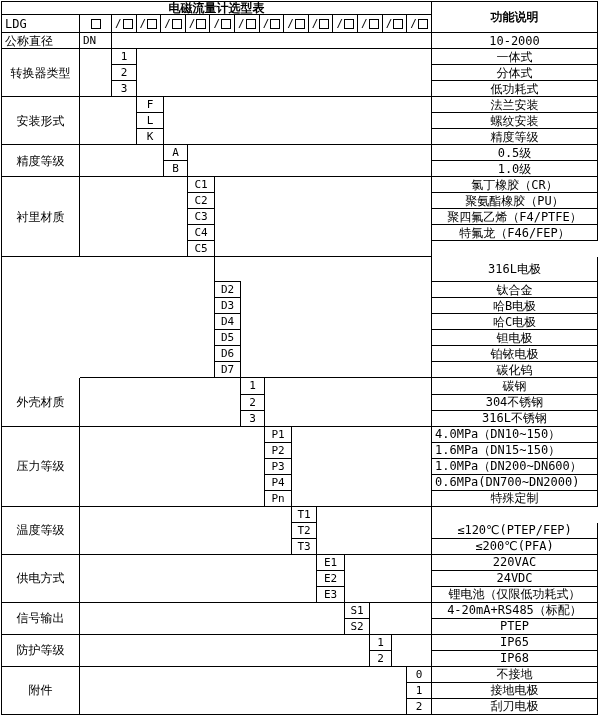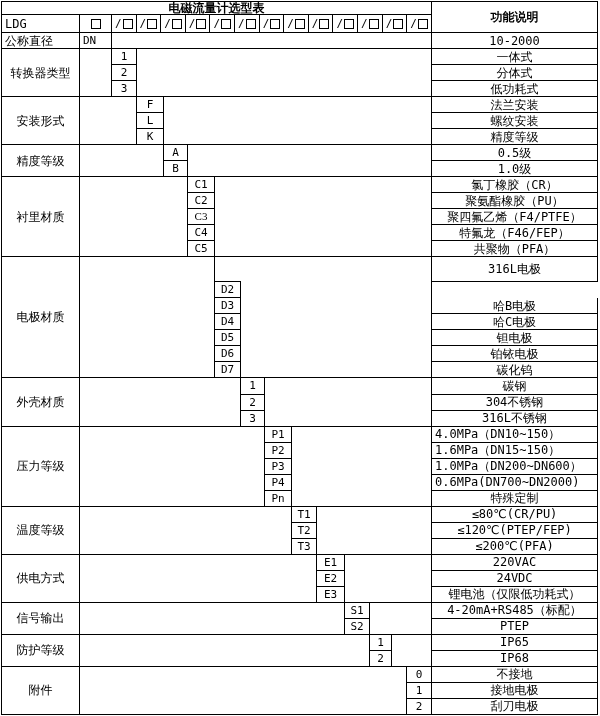--- a/index.html
+++ b/index.html
@@ -82,32 +82,31 @@
       <div class="c" style="grid-area: 10 / 16 / 11 / 17;">0.5级</div>
       <div class="c code" style="grid-area: 11 / 5 / 12 / 6;">B</div>
       <div class="c" style="grid-area: 11 / 16 / 12 / 17;">1.0级</div>
       <div class="c" style="grid-area: 10 / 6 / 12 / 16;"></div>
       <div class="c" style="grid-area: 12 / 1 / 17 / 2;">衬里材质</div>
       <div class="c" style="grid-area: 12 / 2 / 17 / 6;"></div>
       <div class="c code" style="grid-area: 12 / 6 / 13 / 7;">C1</div>
       <div class="c" style="grid-area: 12 / 16 / 13 / 17;">氯丁橡胶（CR）</div>
       <div class="c code" style="grid-area: 13 / 6 / 14 / 7;">C2</div>
       <div class="c" style="grid-area: 13 / 16 / 14 / 17;">聚氨酯橡胶（PU）</div>
-      <div class="c code" style="grid-area: 14 / 6 / 15 / 7; font-family: Liberation Serif, serif;">C3</div>
+      <div class="c code" style="grid-area: 14 / 6 / 15 / 7;">C3</div>
       <div class="c" style="grid-area: 14 / 16 / 15 / 17;">聚四氟乙烯（F4/PTFE）</div>
       <div class="c code" style="grid-area: 15 / 6 / 16 / 7;">C4</div>
       <div class="c" style="grid-area: 15 / 16 / 16 / 17;">特氟龙（F46/FEP）</div>
       <div class="c code" style="grid-area: 16 / 6 / 17 / 7;">C5</div>
-      <div class="c" style="grid-area: 16 / 16 / 17 / 17;">共聚物（PFA）</div>
       <div class="c" style="grid-area: 12 / 7 / 17 / 16;"></div>
-      <div class="c" style="grid-area: 17 / 1 / 24 / 2;">电极材质</div>
       <div class="c" style="grid-area: 17 / 2 / 24 / 7;"></div>
       <div class="c code" style="grid-area: 17 / 7 / 18 / 8; margin-top: 24px;">D1</div>
       <div class="c" style="grid-area: 17 / 16 / 18 / 17;">316L电极</div>
       <div class="c code" style="grid-area: 18 / 7 / 19 / 8;">D2</div>
+      <div class="c" style="grid-area: 18 / 16 / 19 / 17;">钛合金</div>
       <div class="c code" style="grid-area: 19 / 7 / 20 / 8;">D3</div>
       <div class="c" style="grid-area: 19 / 16 / 20 / 17;">哈B电极</div>
       <div class="c code" style="grid-area: 20 / 7 / 21 / 8;">D4</div>
       <div class="c" style="grid-area: 20 / 16 / 21 / 17;">哈C电极</div>
       <div class="c code" style="grid-area: 21 / 7 / 22 / 8;">D5</div>
       <div class="c" style="grid-area: 21 / 16 / 22 / 17; text-align: right;">钽电极</div>
       <div class="c code" style="grid-area: 22 / 7 / 23 / 8;">D6</div>
       <div class="c" style="grid-area: 22 / 16 / 23 / 17;">铂铱电极</div>
       <div class="c code" style="grid-area: 23 / 7 / 24 / 8;">D7</div>
       <div class="c" style="grid-area: 23 / 16 / 24 / 17;">碳化钨</div>
@@ -130,21 +129,20 @@
       <div class="c code" style="grid-area: 29 / 9 / 30 / 10;">P3</div>
       <div class="c left" style="grid-area: 29 / 16 / 30 / 17;">1.0MPa（DN200~DN600）</div>
       <div class="c code" style="grid-area: 30 / 9 / 31 / 10;">P4</div>
       <div class="c left" style="grid-area: 30 / 16 / 31 / 17;">0.6MPa(DN700~DN2000)</div>
       <div class="c code" style="grid-area: 31 / 9 / 32 / 10;">Pn</div>
       <div class="c" style="grid-area: 31 / 16 / 32 / 17;">特殊定制</div>
       <div class="c" style="grid-area: 27 / 10 / 32 / 16;"></div>
       <div class="c" style="grid-area: 32 / 1 / 35 / 2;">温度等级</div>
       <div class="c" style="grid-area: 32 / 2 / 35 / 10;"></div>
       <div class="c code" style="grid-area: 32 / 10 / 33 / 11;">T1</div>
-      <div class="c" style="grid-area: 32 / 16 / 33 / 17;">≤80℃(CR/PU)</div>
       <div class="c code" style="grid-area: 33 / 10 / 34 / 11;">T2</div>
       <div class="c" style="grid-area: 33 / 16 / 34 / 17;">≤120℃(PTEP/FEP)</div>
       <div class="c code" style="grid-area: 34 / 10 / 35 / 11;">T3</div>
       <div class="c" style="grid-area: 34 / 16 / 35 / 17;">≤200℃(PFA)</div>
       <div class="c" style="grid-area: 32 / 11 / 35 / 16;"></div>
       <div class="c" style="grid-area: 35 / 1 / 38 / 2;">供电方式</div>
       <div class="c" style="grid-area: 35 / 2 / 38 / 11;"></div>
       <div class="c code" style="grid-area: 35 / 11 / 36 / 12;">E1</div>
       <div class="c" style="grid-area: 35 / 16 / 36 / 17;">220VAC</div>
       <div class="c code" style="grid-area: 36 / 11 / 37 / 12;">E2</div>

